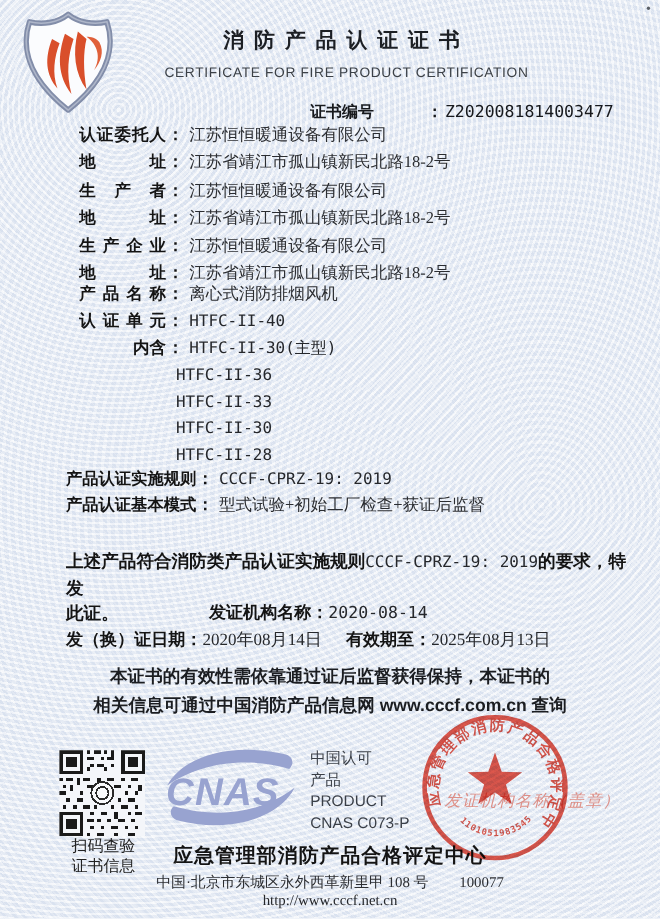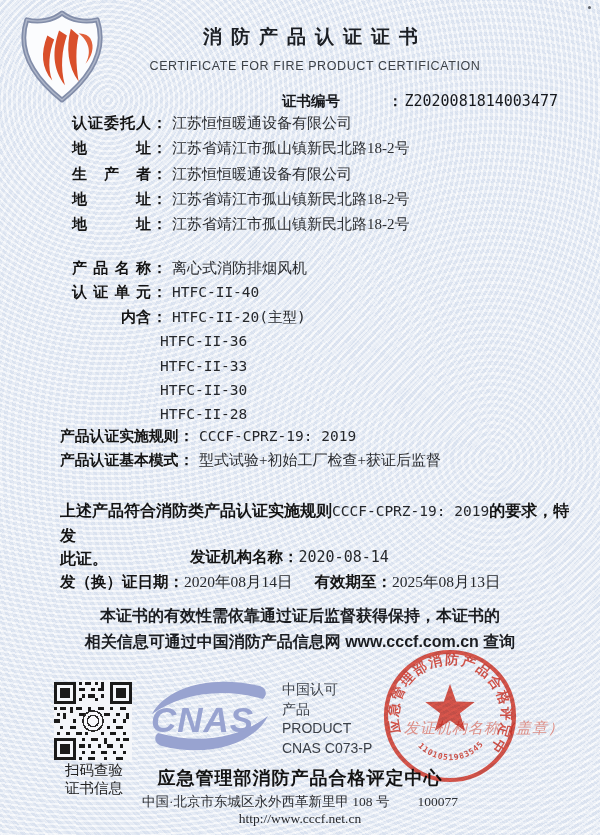--- a/index.html
+++ b/index.html
@@ -107,33 +107,36 @@
     <div class="frow">
       <span class="lbl">地址</span><span class="cl">：</span><span class="val">江苏省靖江市孤山镇新民北路18-2号</span>
     </div>
     <div class="frow">
       <span class="lbl">生产者</span><span class="cl">：</span><span class="val">江苏恒恒暖通设备有限公司</span>
     </div>
     <div class="frow">
       <span class="lbl">地址</span><span class="cl">：</span><span class="val">江苏省靖江市孤山镇新民北路18-2号</span>
     </div>
     <div class="frow">
+      <span class="lbl">生产企业</span><span class="cl">：</span><span class="val">江苏恒恒暖通设备有限公司</span>
+    </div>
+    <div class="frow">
       <span class="lbl">地址</span><span class="cl">：</span><span class="val">江苏省靖江市孤山镇新民北路18-2号</span>
     </div>
   </div>
 
   <div class="sec sec-fieldsB">
     <div class="frow">
       <span class="lbl">产品名称</span><span class="cl">：</span><span class="val">离心式消防排烟风机</span>
     </div>
     <div class="frow">
       <span class="lbl">认证单元</span><span class="cl">：</span><span class="val mono">HTFC-II-40</span>
     </div>
     <div class="frow">
-      <span class="lbl lbl-right">内含</span><span class="cl">：</span><span class="val mono">HTFC-II-20(主型)</span>
+      <span class="lbl lbl-right">内含</span><span class="cl">：</span><span class="val mono">HTFC-II-30(主型)</span>
     </div>
     <div class="frow">
       <span class="sp"></span><span class="val mono">HTFC-II-36</span>
     </div>
     <div class="frow">
       <span class="sp"></span><span class="val mono">HTFC-II-33</span>
     </div>
     <div class="frow">
       <span class="sp"></span><span class="val mono">HTFC-II-30</span>
     </div>

